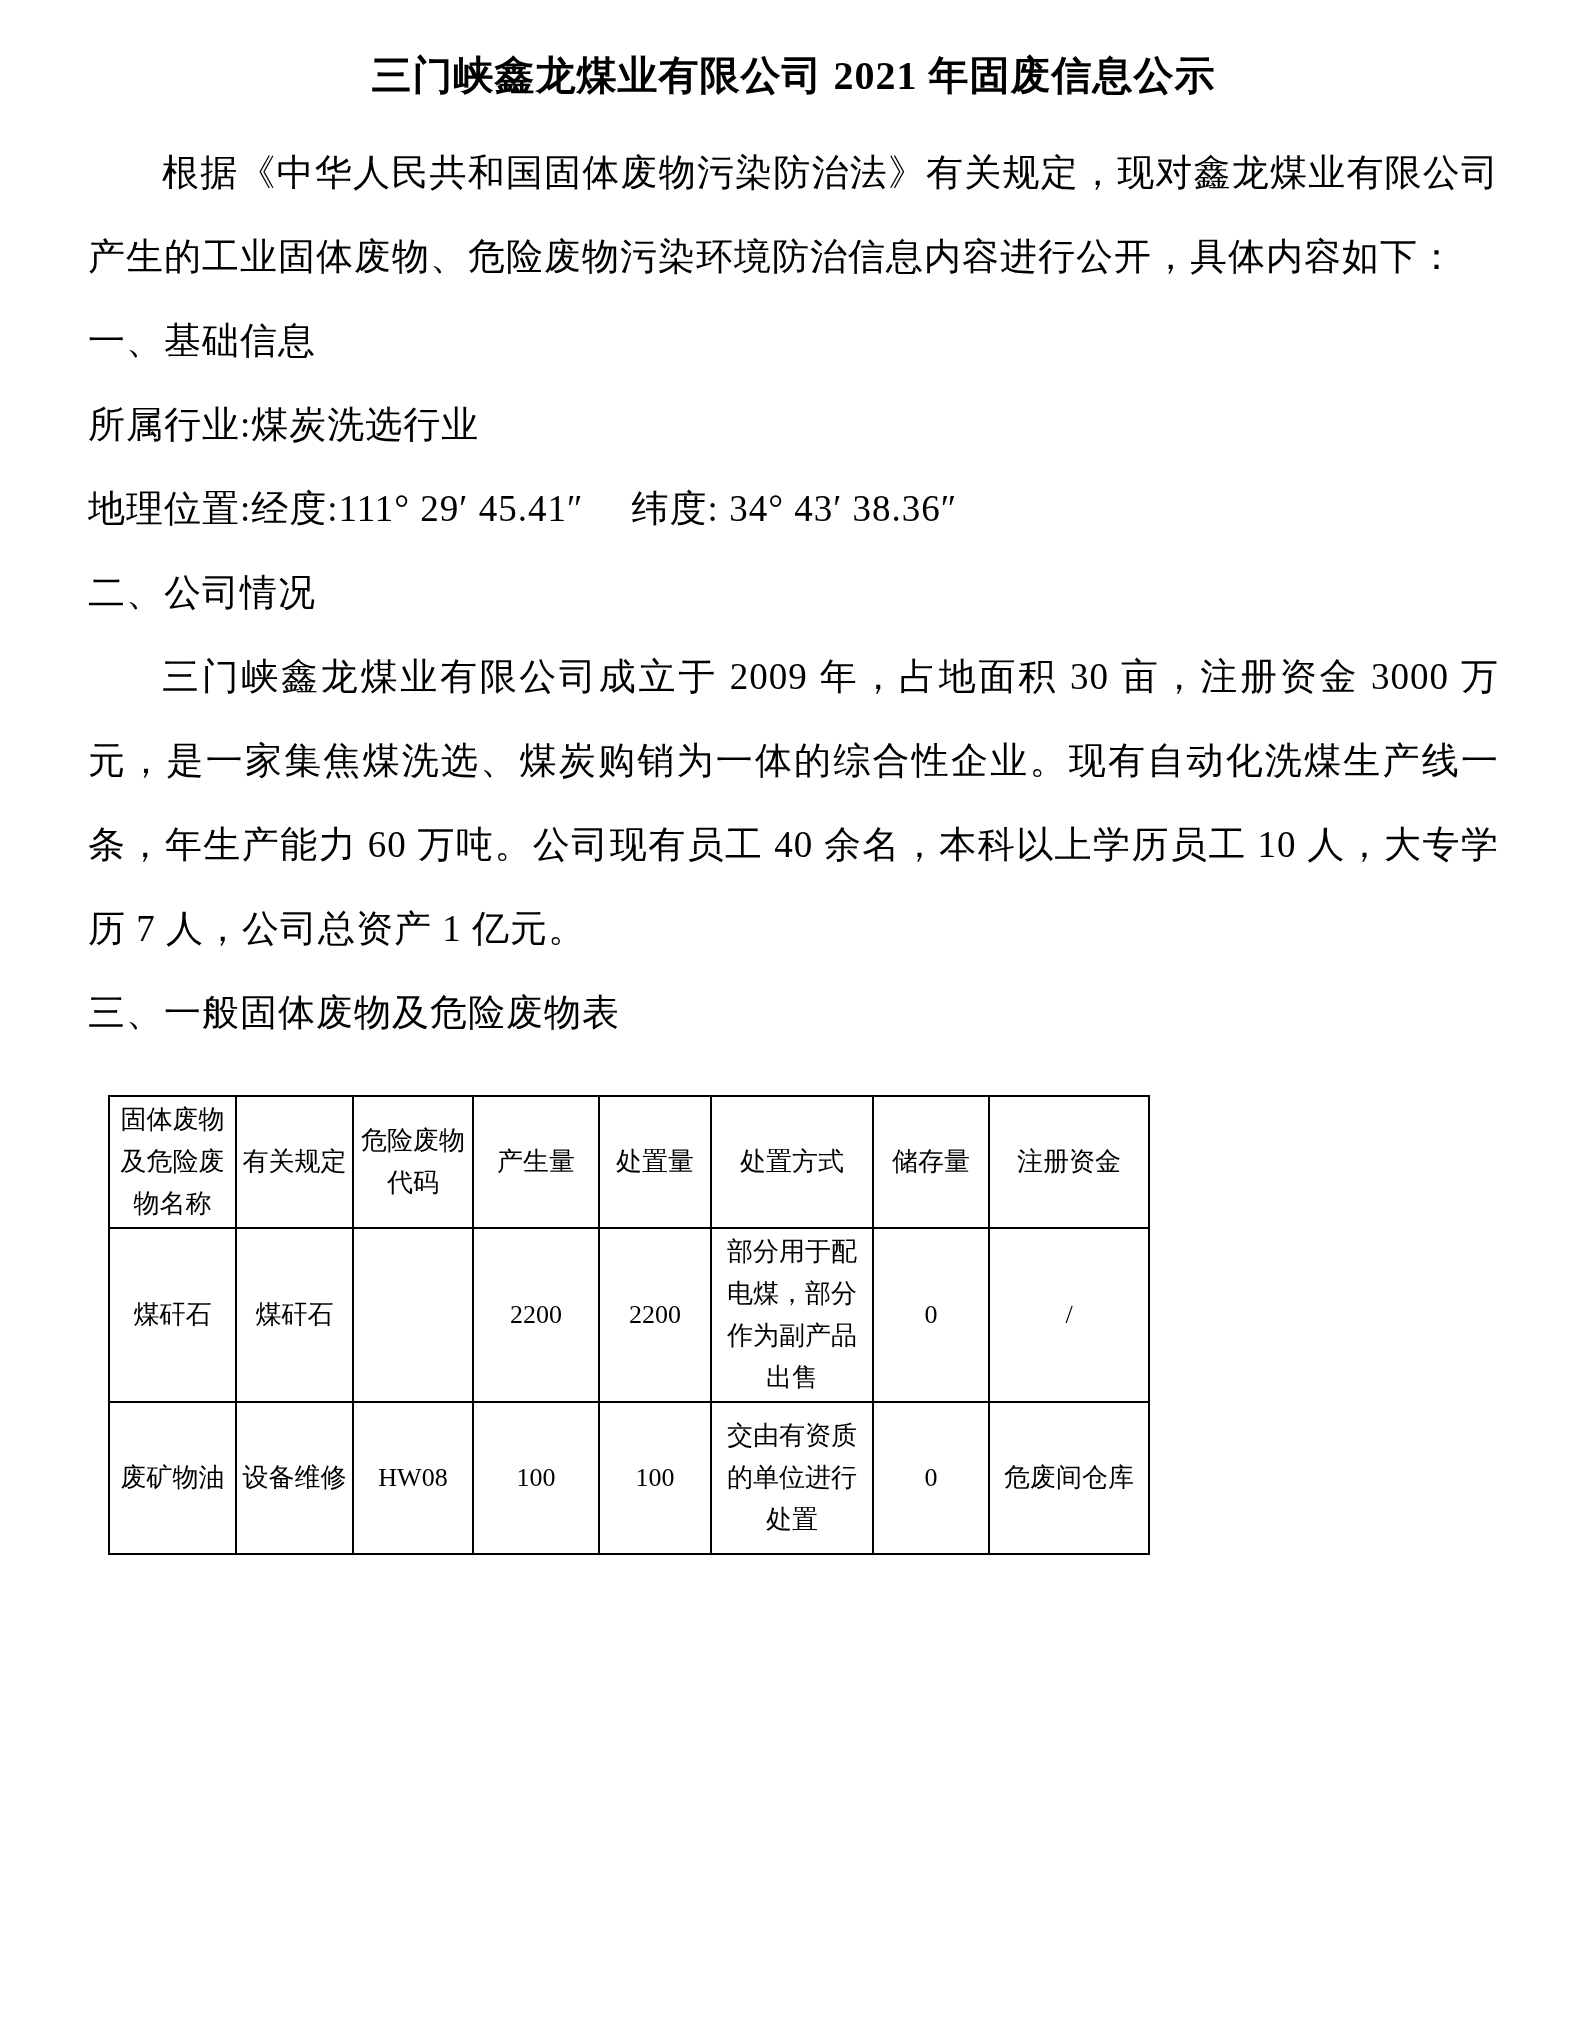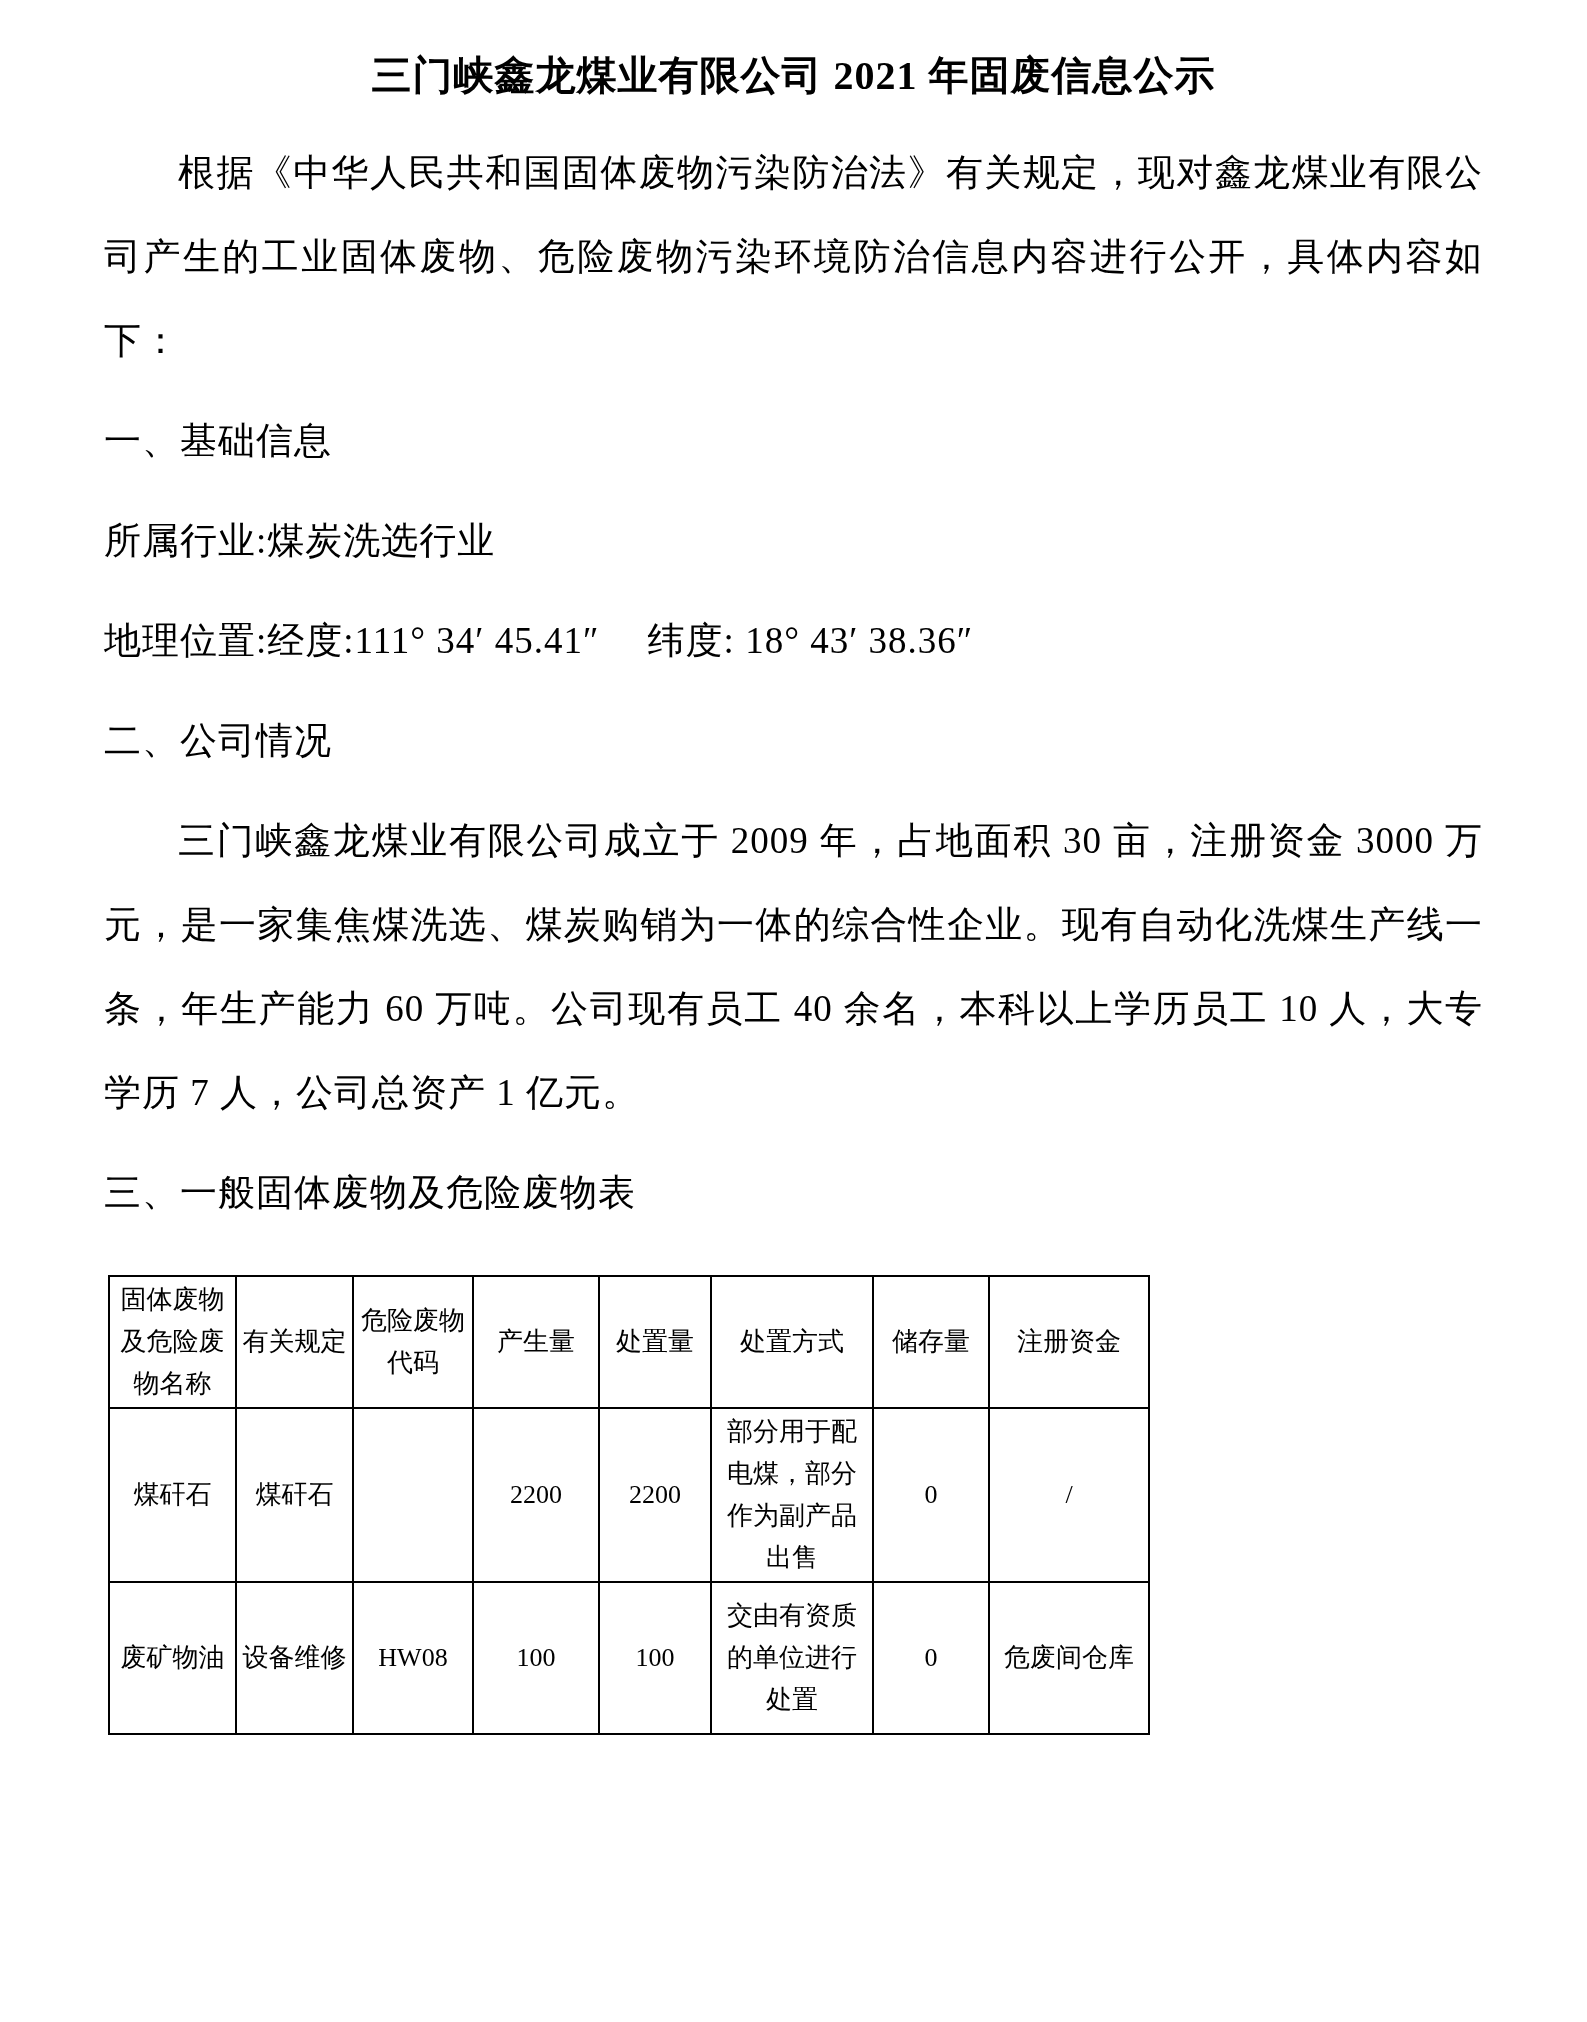--- a/index.html
+++ b/index.html
@@ -25,21 +25,21 @@
     line-height: 48px;
     font-weight: bold;
     text-align: center;
     margin: 0 0 31px 0;
     letter-spacing: 1px;
   }
   p.doc-line {
     font-size: 37px;
     letter-spacing: 1px;
     line-height: 84px;
-    margin: 16px;
+    margin: 0;
     text-align: justify;
   }
   p.indent { text-indent: 2em; }
   p.prewrap { white-space: pre-wrap; }
   table.waste-table {
     border-collapse: collapse;
     table-layout: fixed;
     width: 1040px;
     margin: 40px 0 0 20px;
     font-size: 26px;
@@ -61,21 +61,21 @@
 <body>
 
 <article class="page">
 
   <h1 class="doc-title">三门峡鑫龙煤业有限公司 2021 年固废信息公示</h1>
 
   <p class="doc-line indent">根据《中华人民共和国固体废物污染防治法》有关规定，现对鑫龙煤业有限公司产生的工业固体废物、危险废物污染环境防治信息内容进行公开，具体内容如下：</p>
 
   <p class="doc-line">一、基础信息</p>
   <p class="doc-line">所属行业:煤炭洗选行业</p>
-  <p class="doc-line prewrap">地理位置:经度:111° 34′ 45.41″　 纬度: 18° 43′ 38.36″</p>
+  <p class="doc-line prewrap">地理位置:经度:111° 29′ 45.41″　 纬度: 34° 43′ 38.36″</p>
 
   <p class="doc-line">二、公司情况</p>
   <p class="doc-line indent">三门峡鑫龙煤业有限公司成立于 2009 年，占地面积 30 亩，注册资金 3000 万元，是一家集焦煤洗选、煤炭购销为一体的综合性企业。现有自动化洗煤生产线一条，年生产能力 60 万吨。公司现有员工 40 余名，本科以上学历员工 10 人，大专学历 7 人，公司总资产 1 亿元。</p>
 
   <p class="doc-line">三、一般固体废物及危险废物表</p>
 
   <table class="waste-table">
     <colgroup>
       <col style="width:127px">
       <col style="width:117px">

